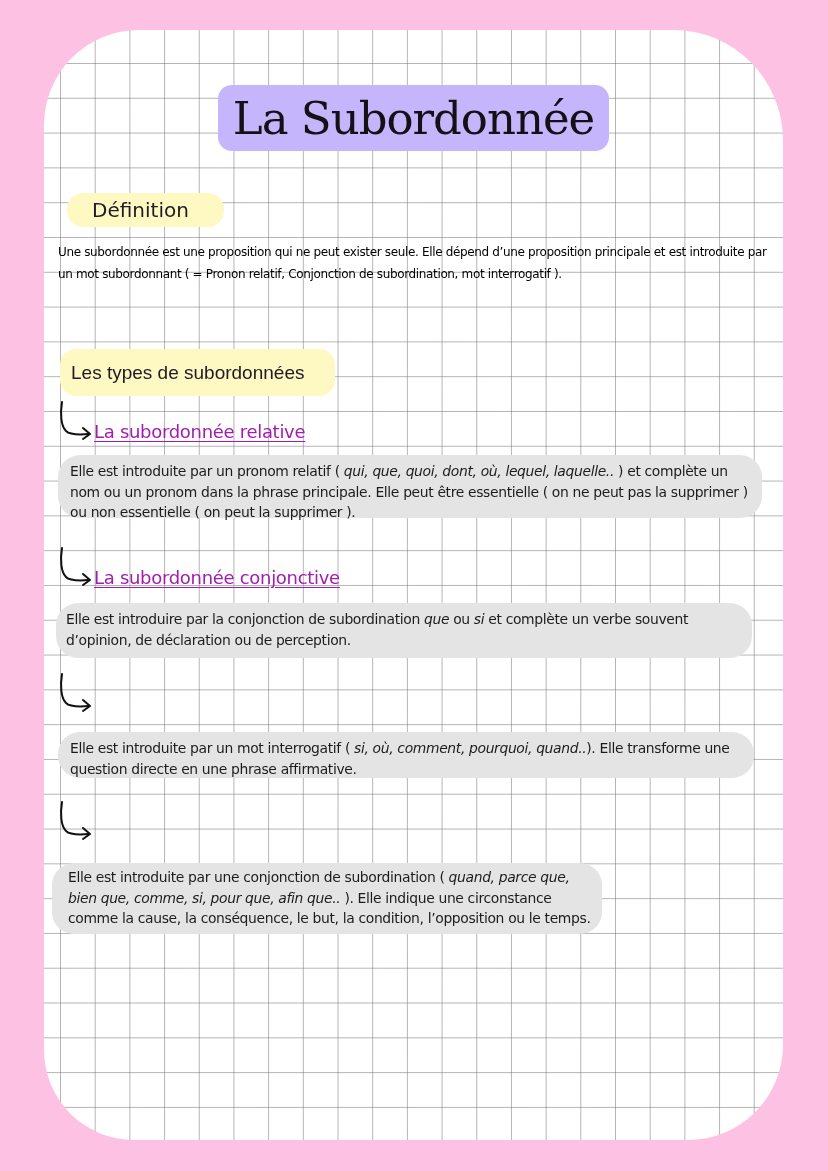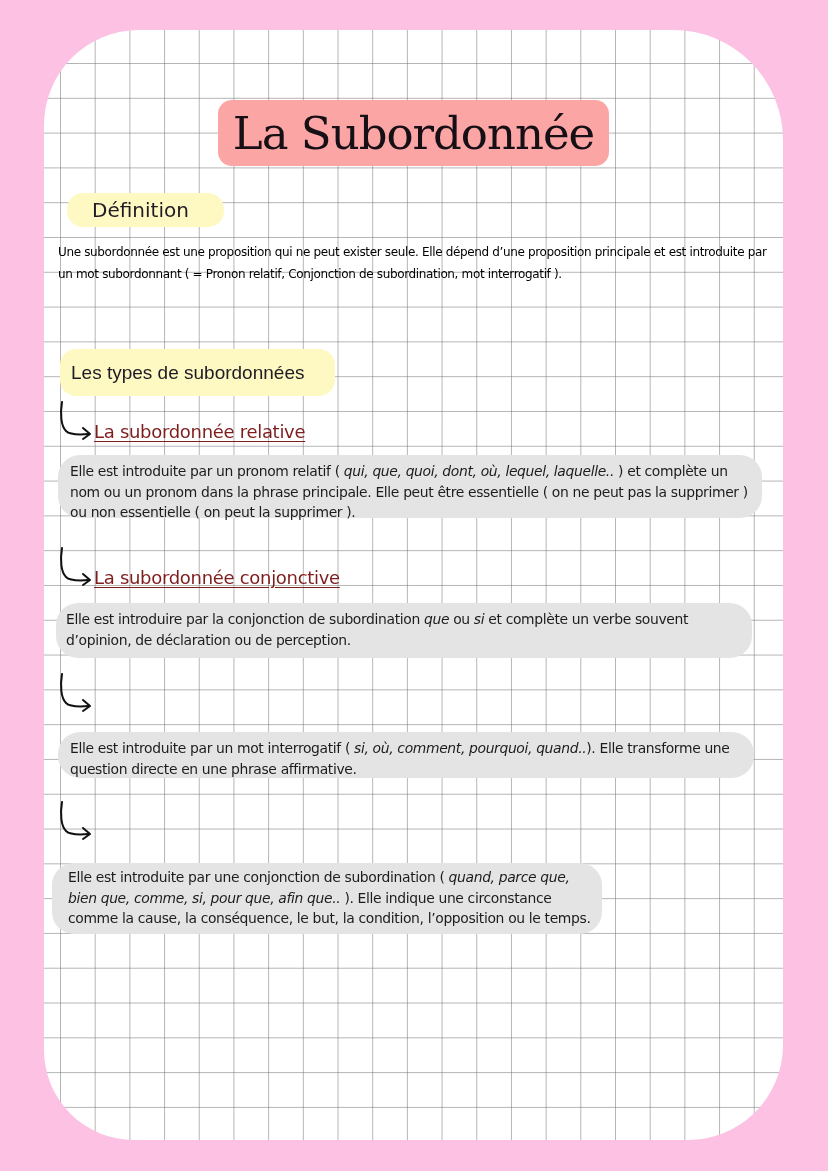--- a/index.html
+++ b/index.html
@@ -19,23 +19,23 @@
       linear-gradient(to right, rgba(120,120,120,0.55) 1px, transparent 1px),
       linear-gradient(to bottom, rgba(120,120,120,0.55) 1px, transparent 1px);
     background-size: 34.7px 34.8px;
     background-position: 16px 33px;
     border-radius: 95px 110px 95px 90px;
   }
   .title-pill {
     position: absolute;
     left: 218px; top: 85px;
     width: 391px; height: 66px;
-    background: #fca5a5;
+    background: #c4b5fd;
     border-radius: 14px;
-    display: flex; align-items: center; justify-content: center; margin-top: 15px;
+    display: flex; align-items: center; justify-content: center;
   }
   .title-pill span {
     font-family: "DejaVu Serif", serif;
     font-size: 45px;
     color: #161016;
     letter-spacing: -1px;
   }
   .pill {
     position: absolute;
     background: #fef9c3;
@@ -64,21 +64,21 @@
   }
   .sub-heading {
     position: absolute;
     left: 58px;
     display: flex; align-items: flex-end;
   }
   .sub-heading svg { display: block; }
   .sub-heading .label {
     font-family: "DejaVu Sans", sans-serif;
     font-size: 18px;
-    color: #7f1d1d;
+    color: #a21caf;
     text-decoration: underline;
     text-underline-offset: 3px;
     margin-left: 2px;
     padding-right: 6px;
     letter-spacing: -0.3px;
     white-space: nowrap;
   }
   .bubble {
     position: absolute;
     background: #e4e4e4;

